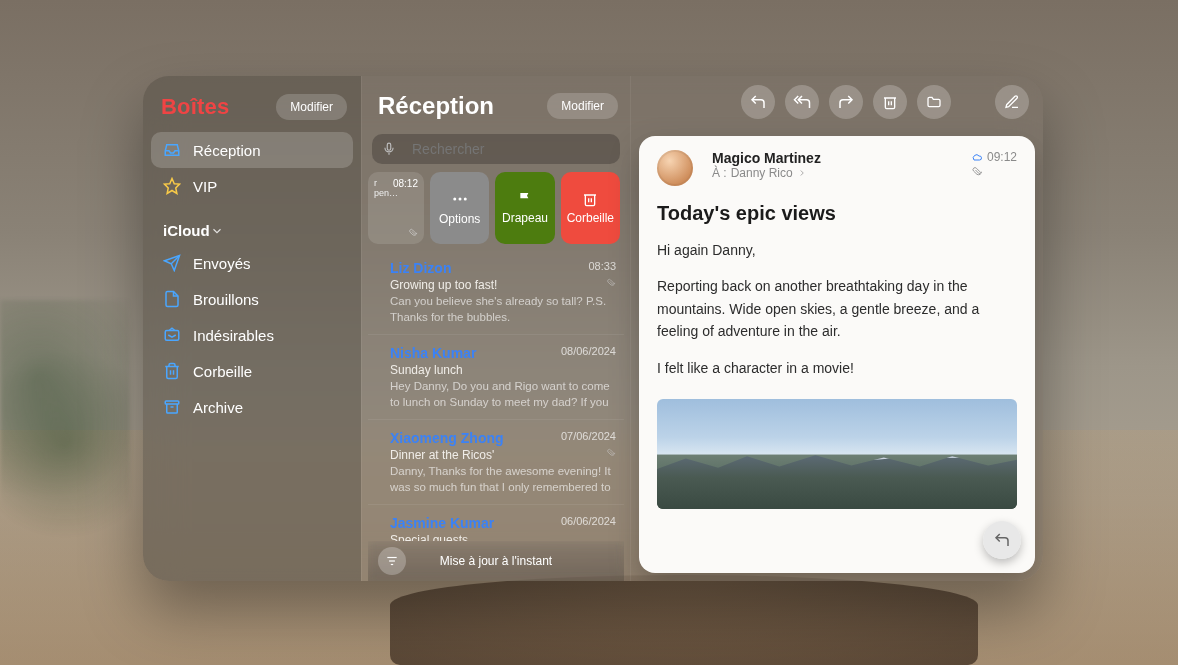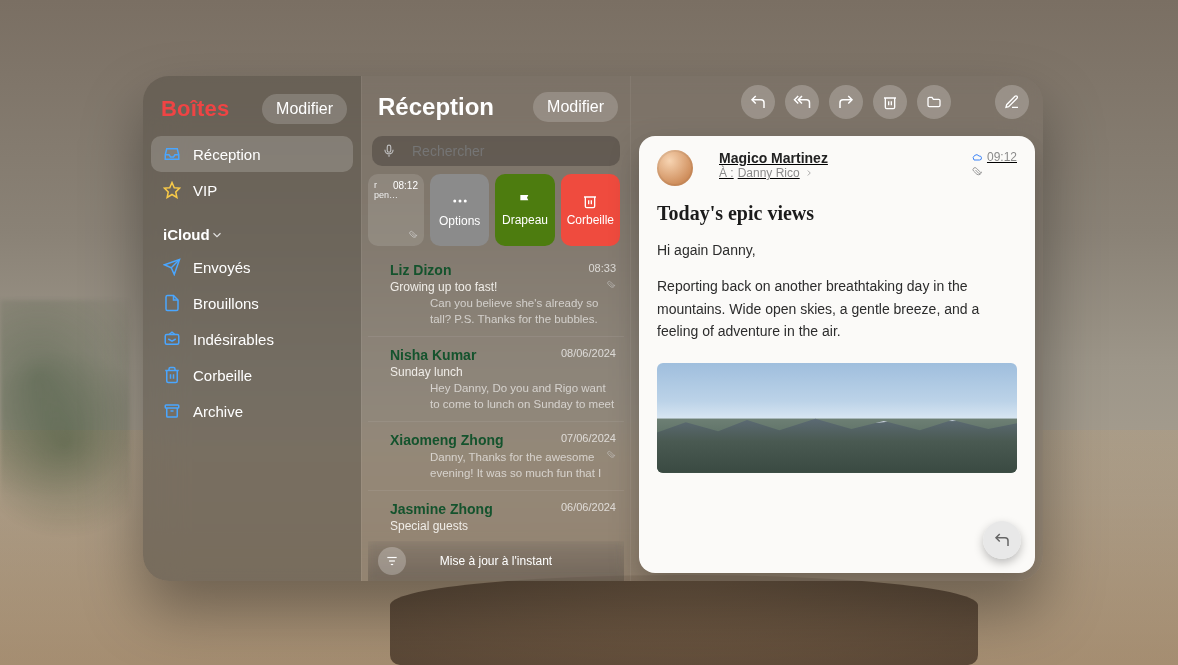--- a/index.html
+++ b/index.html
@@ -28,21 +28,21 @@
     box-shadow: 0 30px 60px rgba(0,0,0,0.35);
   }
 
   
   .sidebar { width: 218px; flex: 0 0 218px; padding: 10px 8px 10px 8px;
     background: rgba(70,62,55,0.35); position:relative; }
   .sidebar-header { display:flex; align-items:center; justify-content:space-between;
     padding: 8px 6px 12px 10px; }
   .sidebar-title { color:#ef4444; font-weight:700; font-size:22px; letter-spacing:0.2px; }
   .pill-btn { background: rgba(255,255,255,0.18); color:#fff; border:none;
-    padding:6px 14px; border-radius:16px; font-size:16px; cursor:pointer; }
+    padding:6px 14px; border-radius:16px; font-size:12px; cursor:pointer; }
   .sb-list { list-style:none; }
   .sb-item { display:flex; align-items:center; gap:12px; padding:9px 12px;
     border-radius:10px; color:#fff; font-size:15px; cursor:pointer; }
   .sb-item.selected { background: rgba(255,255,255,0.18); }
   .sb-section-title { display:flex; align-items:center;
     color:#fff; font-size:15px; font-weight:600; padding:18px 12px 6px 12px; }
   .chev { opacity:0.8; }
   .sb-icon { width:18px; height:18px; display:inline-flex; align-items:center; justify-content:center; }
   .ic-blue  { color:#4aa6ff; }
   .ic-yellow{ color:#f7c948; }
@@ -68,24 +68,24 @@
   .swipe-btn { flex:1; border-radius:10px; display:flex; flex-direction:column;
     align-items:center; justify-content:center; gap:4px; color:#fff; font-size:12px;
     cursor:pointer; }
   .swipe-options{ background:#8b8b8b; }
   .swipe-flag   { background:#4d7c0f; }
   .swipe-trash  { background:#ef4b3e; }
 
   .msg-list { flex:1; overflow:hidden; }
   .msg-item { padding:10px 8px 10px 22px; position:relative; cursor:pointer; }
   .msg-item + .msg-item { border-top:1px solid rgba(255,255,255,0.07); }
-  .msg-item .sender { color:#14532d; font-size:14px; font-weight:600; }
+  .msg-item .sender { color:#3b82f6; font-size:14px; font-weight:600; }
   .msg-item .subject{ color:#f0ede8; font-size:12px; margin-top:2px; }
   .msg-item .preview{ color:rgba(255,255,255,0.62); font-size:11.5px; line-height:1.35;
-     margin-top:2px; max-height:30px; overflow:hidden;margin-left:40px; }
+     margin-top:2px; max-height:30px; overflow:hidden; }
   .msg-item .time { position:absolute; top:10px; right:8px; color:rgba(255,255,255,0.7);
      font-size:11px; }
   .msg-item .clip { position:absolute; top:28px; right:8px; opacity:0.65; }
 
   .status-bar { position:relative; height:40px; margin-top:auto;
      display:flex; align-items:center; justify-content:center;
      color:#fff; font-size:12px;
      background:linear-gradient(180deg, rgba(255,255,255,0) 0%, rgba(0,0,0,0.15) 100%);
      backdrop-filter: blur(4px); }
   .status-bar .filter-btn { position:absolute; left:10px; top:6px; width:28px; height:28px;
@@ -98,31 +98,31 @@
     gap:10px; padding:0 14px; }
   .tool-btn { width:34px; height:34px; border-radius:50%;
     background:rgba(255,255,255,0.22); display:flex; align-items:center;
     justify-content:center; color:#fff; cursor:pointer; }
   .tool-gap { width:24px; }
 
   .detail-card { position:absolute; left:8px; right:8px; top:60px; bottom:8px;
     background:#fbfaf8; border-radius:16px; padding:14px 18px 0 18px;
     box-shadow: 0 12px 30px rgba(0,0,0,0.25); overflow:hidden;
     display:flex; flex-direction:column; }
-  .dc-header { display:flex; gap:26px;text-decoration:underline; }
+  .dc-header { display:flex; gap:19px; }
   .avatar { width:36px; height:36px; border-radius:50%;
     background: radial-gradient(circle at 35% 30%, #f7d4b2, #cf8e5c 70%); flex-shrink:0;
     box-shadow: inset 0 0 0 2px rgba(0,0,0,0.05); }
   .dc-meta { flex:1; }
   .dc-sender { font-weight:700; color:#222; font-size:14px; }
   .dc-to { color:#8a8a8a; font-size:12px; display:flex; align-items:center; gap:4px; }
   .dc-right { text-align:right; }
   .dc-right .time { color:#8a8a8a; font-size:12px; display:flex; align-items:center; gap:4px; justify-content:flex-end; }
   .dc-right .clip { color:#9a9a9a; margin-top:2px; }
-  .dc-subject { font-weight:800; font-size:20px; color:#1b1b1b; margin:16px 0 14px 0;font-family:Liberation Serif, serif; }
+  .dc-subject { font-weight:800; font-size:20px; color:#1b1b1b; margin:16px 0 14px 0; }
   .dc-body { color:#2c2c2c; font-size:14px; line-height:1.6; }
   .dc-body p { margin-bottom:14px; }
 
   .landscape { margin-top:6px; height:110px; border-radius:6px; position:relative; overflow:hidden;
     background: linear-gradient(180deg,#9fbedd 0%, #bcd3e8 35%, #d7e5f1 50%, #6d7f74 51%, #5a6e63 70%, #3f5248 100%); }
   .landscape::before { content:""; position:absolute; left:0; right:0; top:48%; height:52%;
     background:
       radial-gradient(ellipse at 15% 0%, rgba(230,236,244,0.9) 0 8%, transparent 9%) ,
       radial-gradient(ellipse at 35% 0%, rgba(222,230,240,0.8) 0 6%, transparent 7%) ,
       radial-gradient(ellipse at 60% 0%, rgba(225,232,242,0.85) 0 9%, transparent 10%) ,
@@ -310,24 +310,25 @@
         <div class="preview">Hey Danny, Do you and Rigo want to come to lunch on Sunday to meet my dad? If you two j…</div>
       </div>
       <div class="msg-item">
         <div class="sender">Xiaomeng Zhong</div>
         <div class="time">07/06/2024</div>
         <span class="clip">
           <svg width="10" height="10" viewBox="0 0 24 24" fill="none" stroke="#ccc" stroke-width="2">
               <path d="M21 11.5a6 6 0 0 1-9 5.2L5 10a4 4 0 1 1 6-5.3l7 7a2 2 0 1 1-3 2.6L9 8"></path>
             </svg>
         </span>
+        <div class="subject">Dinner at the Ricos'</div>
         <div class="preview">Danny, Thanks for the awesome evening! It was so much fun that I only remembered to take o…</div>
       </div>
       <div class="msg-item">
-        <div class="sender">Jasmine Zhong</div>
+        <div class="sender">Jasmine Kumar</div>
         <div class="time">06/06/2024</div>
         <div class="subject">Special guests</div>
 
       </div>
     </div>
 
     <div class="status-bar">
       <div class="filter-btn">
         <span>
           <svg width="14" height="14" viewBox="0 0 24 24" fill="none" stroke="#fff" stroke-width="2">
@@ -425,20 +426,21 @@
               </svg>
           </div>
         </div>
       </div>
 
       <div class="dc-subject">Today's epic views</div>
 
       <div class="dc-body">
         <p>Hi again Danny,</p>
         <p>Reporting back on another breathtaking day in the mountains. Wide open skies, a gentle breeze, and a feeling of adventure in the air.</p>
+        <p>I felt like a character in a movie!</p>
       </div>
 
       <div class="landscape"></div>
 
       <div class="reply-fab">
         <span>
           <svg width="18" height="18" viewBox="0 0 24 24" fill="none" stroke="#666" stroke-width="2">
               <polyline points="9 14 4 9 9 4"></polyline>
               <path d="M20 20v-7a4 4 0 0 0-4-4H4"></path>
             </svg>

